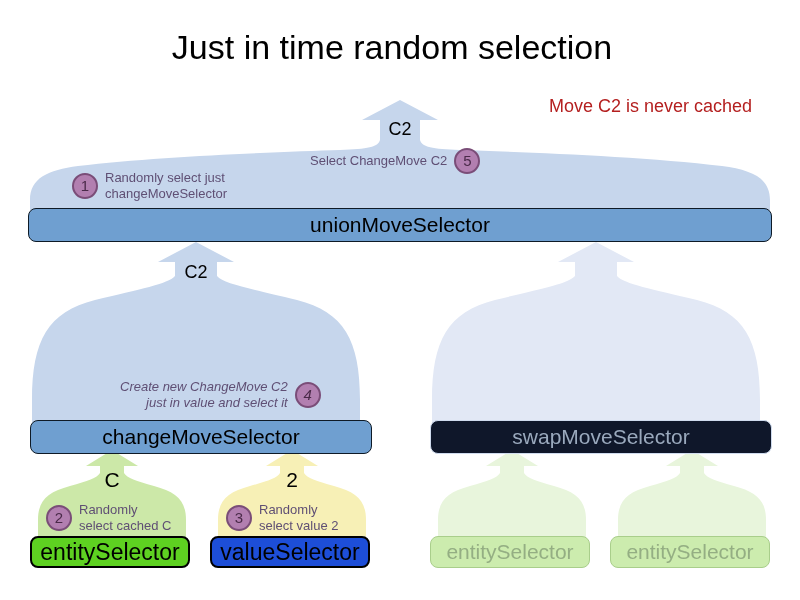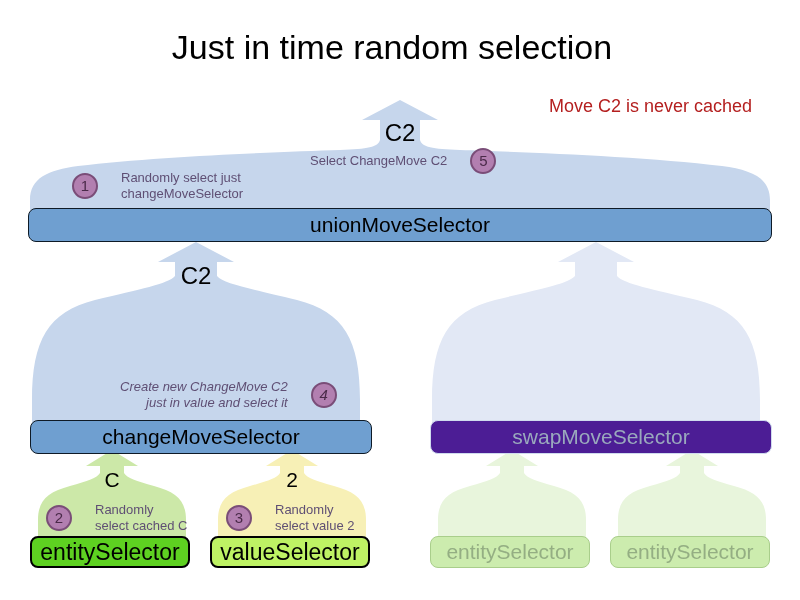--- a/index.html
+++ b/index.html
@@ -54,33 +54,33 @@
     width: 800px;
     text-align: right;
     padding-right: 48px;
     box-sizing: border-box;
     font-size: 18px;
     color: #b41f1f;
     padding-left: 32px;
   }
   
   .flow-label {
-    font-size: 24px;
+    font-size: 18px;
     color: #000000;
     text-align: center;
   }
   .flow-label.small {
     font-size: 21px;
   }
   
   .step {
     position: absolute;
     display: flex;
     align-items: center;
-    gap: 23px;
+    gap: 7px;
   }
   .step .badge {
     flex: 0 0 auto;
     width: 26px;
     height: 26px;
     border-radius: 50%;
     background: #b27fb0;
     border: 2px solid #7a4d78;
     color: #4a2a49;
     font-size: 15px;
@@ -105,33 +105,33 @@
     justify-content: center;
     border-radius: 8px;
   }
   .bar-main-blue {
     background: #6f9fd0;
     border: 1.6px solid #0e1a26;
     color: #000000;
     font-size: 21px;
   }
   .bar-faded-blue {
-    background: #4c1d95;
+    background: #0f172a;
     border: 1.6px solid #cfdbee;
     color: #9aa9bd;
     font-size: 21px;
   }
   .bar-green {
     background: #5ed121;
     border: 2px solid #000000;
     color: #000000;
     font-size: 23px;
   }
   .bar-yellow {
-    background: #bef264;
+    background: #1d4ed8;
     border: 2px solid #000000;
     color: #000000;
     font-size: 23px;
   }
   .bar-faded-green {
     background: #ccecae;
     border: 1.6px solid #a9ce8b;
     color: #94ae83;
     font-size: 21px;
   }

